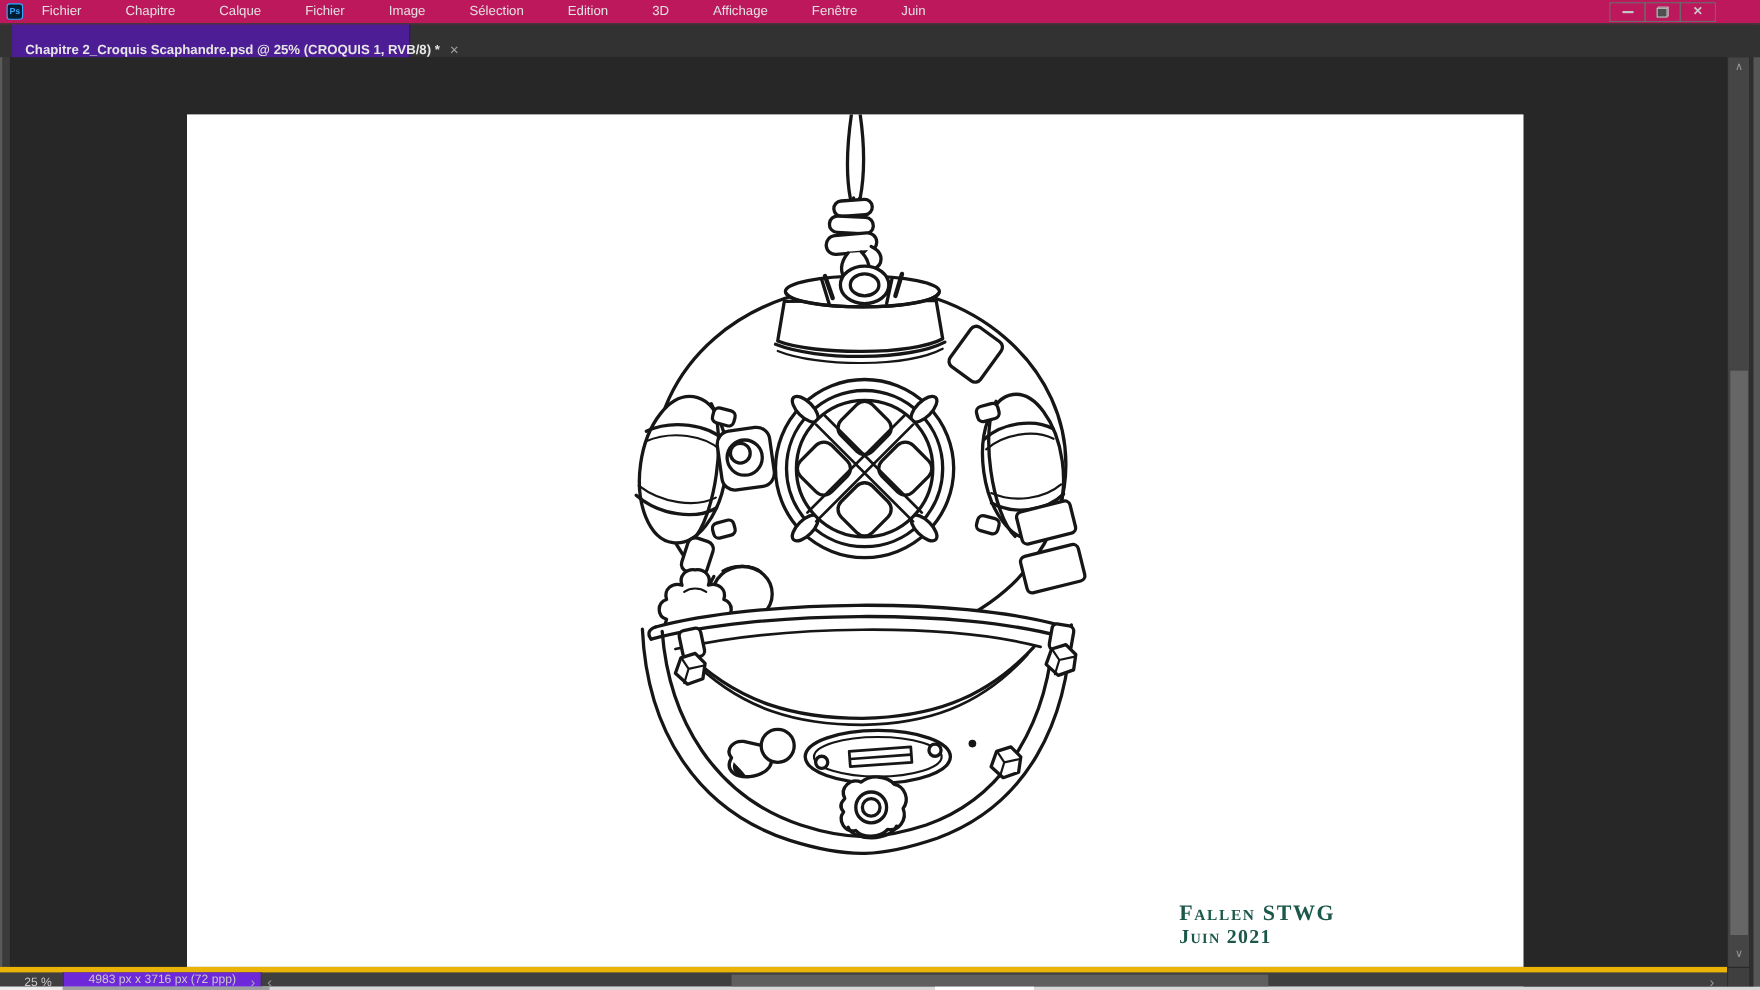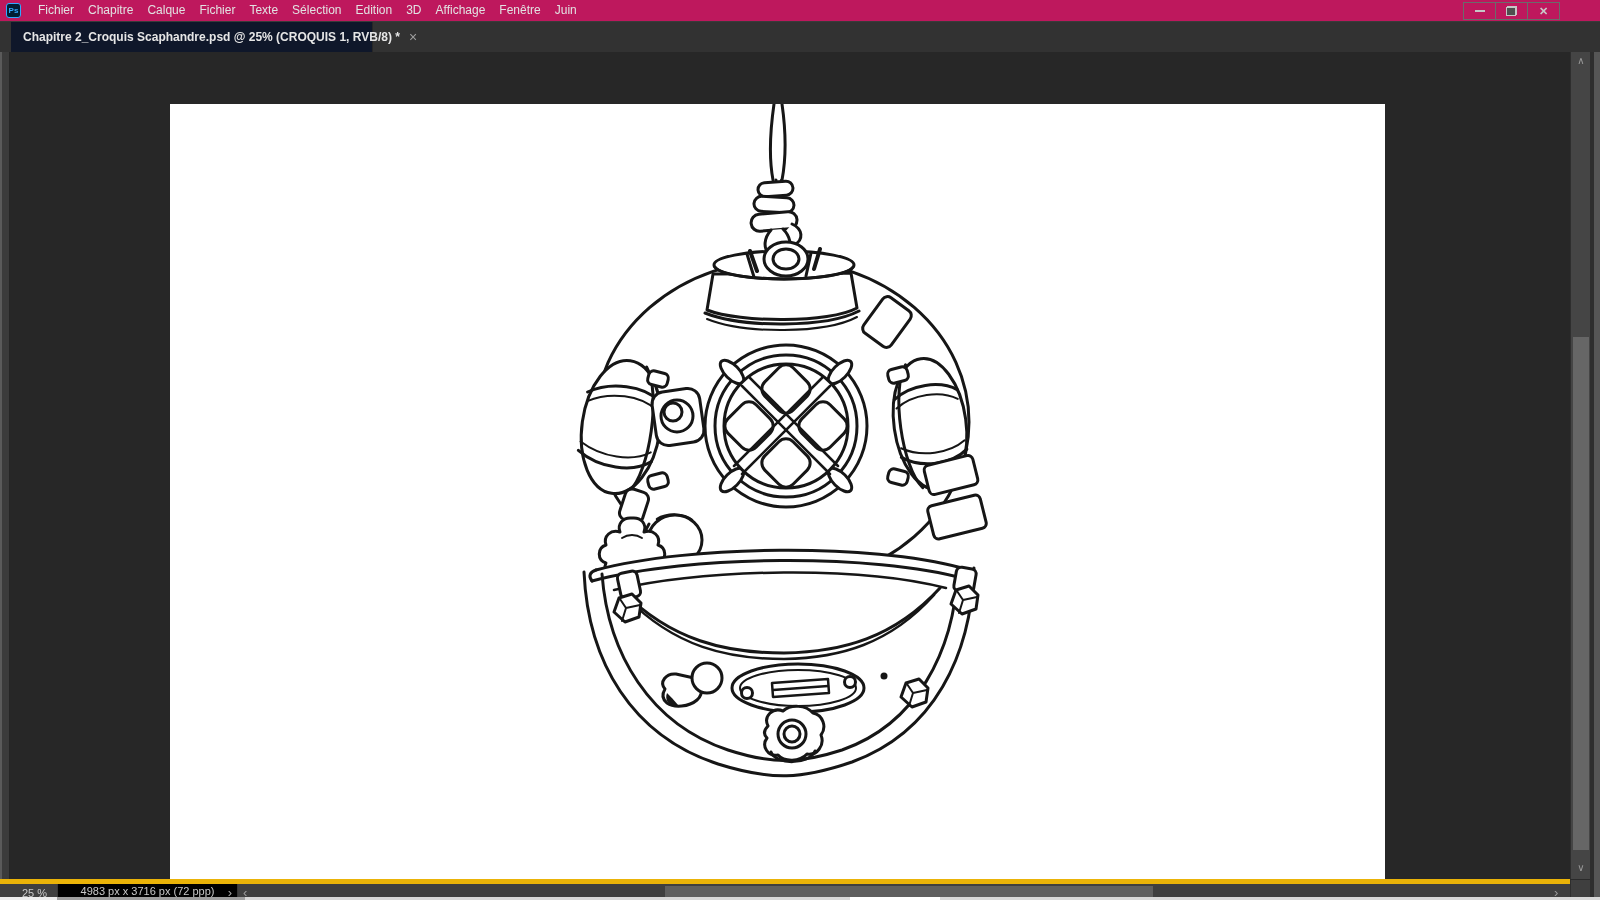--- a/index.html
+++ b/index.html
@@ -5,35 +5,35 @@
   * { margin:0; padding:0; box-sizing:border-box; }
   html,body { width:1600px; height:900px; overflow:hidden; background:#272727;
     font-family:"Liberation Sans", sans-serif; -webkit-font-smoothing:antialiased; }
 
   
   .menubar { position:absolute; left:0; top:0; width:1600px; height:22px;
     background:#be185d; border-bottom:1px solid #3a3a3a; display:flex; align-items:center; z-index:30; }
   .ps-badge { width:15px; height:15px; margin-left:6px; border:1px solid #31a8ff; border-radius:3px;
     background:#001d33; color:#31a8ff; font-size:8px; font-weight:bold;
     display:flex; align-items:center; justify-content:center; }
-  .menu-items { display:flex; margin-left:10px; }
+  .menu-items { display:flex; margin-left:10px;gap:26px; }
   .menu-item { padding:0 7px; font-size:12px; color:#e2e2e2; line-height:21px; cursor:default; }
   .win-controls { position:absolute; right:40px; top:2px; display:flex; }
   .win-btn { width:33px; height:18px; border:1px solid #6b6b6b; margin-left:-1px;
     display:flex; align-items:center; justify-content:center; color:#c9c9c9; background:transparent; }
   .min-glyph { width:10px; height:2px; background:#c6c6c6; }
   .restore-glyph { position:relative; width:11px; height:10px; }
   .restore-glyph::before { content:""; position:absolute; right:0; top:0; width:8px; height:7px; border:1px solid #c6c6c6; }
   .restore-glyph::after  { content:""; position:absolute; left:0; bottom:0; width:8px; height:7px; border:1px solid #c6c6c6; background:#4f4f4f; }
   .close-glyph { font-size:11px; font-weight:bold; line-height:1; }
 
   
   .tabbar { position:absolute; left:0; top:22px; width:1600px; height:30px; background:#323232; z-index:25; }
-  .tab { position:absolute; left:11px; top:0; height:30px; width:362px; background:#0f172a;
-    border-right:1px solid #262626; display:flex; align-items:center; padding:0 8px 0 12px; }
+  .tab { position:absolute; left:11px; top:0; height:30px; width:362px; background:#4c1d95;
+    border-right:1px solid #262626; display:flex; align-items:flex-end; padding:0 8px 0 12px; }
   .tab-title { font-size:12px; font-weight:bold; color:#e6e6e6; white-space:nowrap; }
   .tab-close { margin-left:9px; color:#9f9f9f; font-size:14px; line-height:1; cursor:default; }
 
   
   .left-strip { position:absolute; left:0; top:22px; width:10px; height:875px;
     background:#3b3b3b; border-left:2px solid #5a5a5a; border-right:1px solid #252525; z-index:20; }
   .right-gap { position:absolute; left:1590px; top:22px; width:4px; height:878px; background:#2e2e2e; z-index:20; }
   .right-strip { position:absolute; left:1594px; top:22px; width:6px; height:878px; background:#565656; z-index:20; }
 
   
@@ -51,21 +51,21 @@
   .vscroll .arrow { position:absolute; left:0; width:20px; text-align:center; color:#9a9a9a; font-size:10px; }
   .vscroll .arrow.up { top:3px; }
   .vscroll .arrow.down { bottom:6px; }
   .vthumb { position:absolute; left:2px; top:285px; width:16px; height:513px; background:#666666; }
 
   
   .statusbar { position:absolute; left:0; top:879px; width:1570px; height:18px;
     background:#3f3f3f; border-top:5px solid #eab308; color:#c8c8c8; font-size:11px; z-index:22; }
   .zoom-value { position:absolute; left:22px; top:3px; }
   .doc-info-field { position:absolute; left:57px; top:0; width:181px; height:14px;
-    background:#000000; border-left:1px solid #353535; border-right:1px solid #353535;
+    background:#6d28d9; border-left:1px solid #353535; border-right:1px solid #353535;
     display:flex; align-items:center; justify-content:center; }
   .flyout { position:absolute; left:222px; top:1px; width:16px; text-align:center; color:#a8a8a8; font-size:13px; }
   .hscroll-left  { position:absolute; left:243px; top:1px; color:#9a9a9a; font-size:13px; }
   .hscroll-right { position:absolute; left:1554px; top:1px; color:#9a9a9a; font-size:13px; }
   .hthumb { position:absolute; left:665px; top:2px; width:488px; height:14px; background:#5f5f5f; }
   .scroll-corner { position:absolute; left:1570px; top:879px; width:20px; height:18px;
     background:#3f3f3f; border-top:1px solid #2a2a2a; border-left:1px solid #2e2e2e; z-index:22; }
 
   
   .taskbar-sliver { position:absolute; left:0; top:897px; width:1600px; height:3px; background:#d8d8d8; z-index:40; }
@@ -76,21 +76,21 @@
 </head>
 <body>
 
 <div class="menubar">
   <div class="ps-badge">Ps</div>
   <div class="menu-items">
     <span class="menu-item">Fichier</span>
     <span class="menu-item">Chapitre</span>
     <span class="menu-item">Calque</span>
     <span class="menu-item">Fichier</span>
-    <span class="menu-item">Texte</span>
+    <span class="menu-item">Image</span>
     <span class="menu-item">Sélection</span>
     <span class="menu-item">Edition</span>
     <span class="menu-item">3D</span>
     <span class="menu-item">Affichage</span>
     <span class="menu-item">Fenêtre</span>
     <span class="menu-item">Juin</span>
   </div>
   <div class="win-controls">
     <div class="win-btn">
         <span class="min-glyph"></span>
@@ -233,20 +233,24 @@
         <path d="M603,586 L658,582" stroke-width="2.5"></path>
 
         <circle cx="714" cy="572" r="3.5" fill="#161616" stroke="none"></circle>
 
         <path d="M598,622 C593,612 603,603 613,607 C621,600 636,601 643,609 C653,611 657,623 651,631 C655,641 647,652 637,650 C630,658 614,658 608,651 C598,653 591,642 597,634 C593,630 594,626 598,622 Z" fill="#fff"></path>
         <circle cx="622" cy="630" r="14" fill="#fff"></circle>
         <circle cx="622" cy="630" r="8"></circle>
         <path d="M601,648 C606,661 639,661 645,647"></path>
       </g>
     </svg>
+    <div class="signature">
+      <div class="line1">Fallen STWG</div>
+      <div class="line2">Juin 2021</div>
+    </div>
   </div>
 </div>
 
 <div class="vscroll">
   <div class="arrow up">∧</div>
   <div class="vthumb"></div>
   <div class="arrow down">∨</div>
 </div>
 
 <div class="statusbar">

